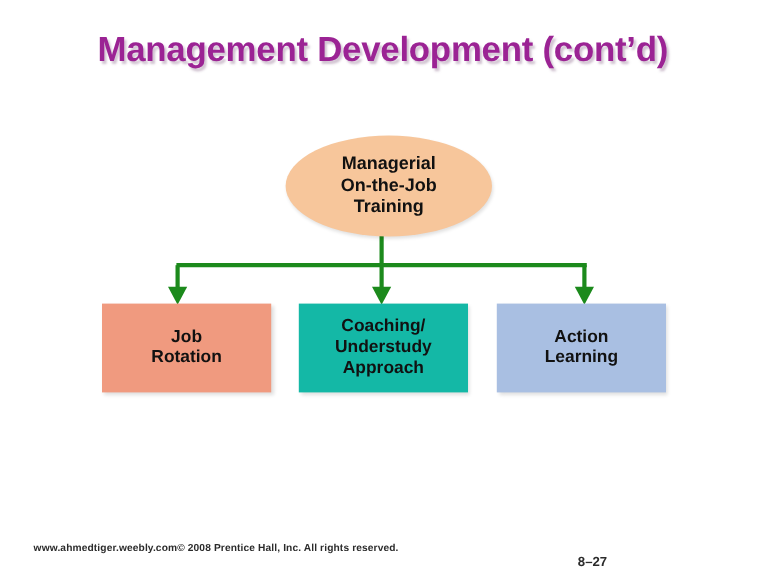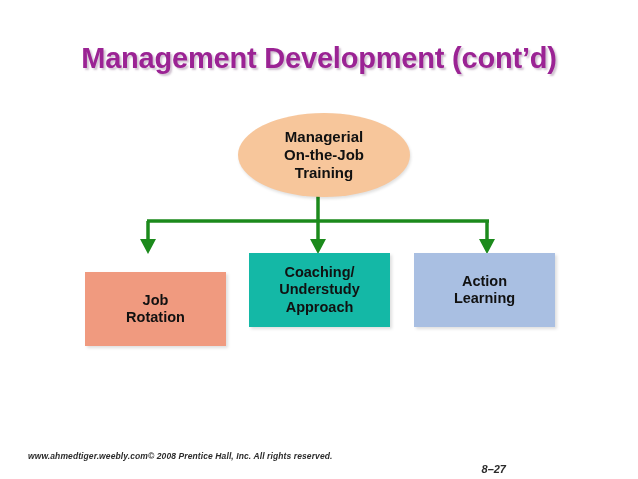--- a/index.html
+++ b/index.html
@@ -15,21 +15,21 @@
     width: 638px;
     height: 479px;
     background: #ffffff;
     overflow: hidden;
   }
 
   
   #slide-title {
     position: absolute;
     left: 0;
-    top: 42px;
+    top: 26px;
     width: 638px;
     text-align: center;
     font-size: 29px;
     font-weight: bold;
     color: #9B2394;
     letter-spacing: -0.2px;
     text-shadow: 2px 2px 2px rgba(150,120,150,0.45);
     white-space: nowrap;
   }
 
@@ -85,32 +85,31 @@
     box-shadow: 2px 2px 3px rgba(0,0,0,0.13);
   }
   .node-box .node-text {
     font-size: 14.5px;
     font-weight: bold;
     color: #111111;
     line-height: 1.2;
     text-align: center;
     white-space: pre-line;
   }
-  #box-job-rotation   { left: 85px;  background: #F09A7F; margin-top: 19px; }
+  #box-job-rotation   { left: 85px;  background: #F09A7F; }
   #box-coaching       { left: 249px; background: #14b8a6; }
   #box-action         { left: 414px; background: #A9BFE2; align-items: center; }
 
   
   #footer {
     position: absolute;
     left: 0;
     bottom: 0;
     width: 534px;
     height: 40px;
-    font-style: italic;
   }
   #footer-copyright {
     position: absolute;
     left: 28px;
     top: 12px;
     font-size: 8.5px;
     font-weight: bold;
     color: #2b2b2b;
     letter-spacing: 0.1px;
     white-space: nowrap;

